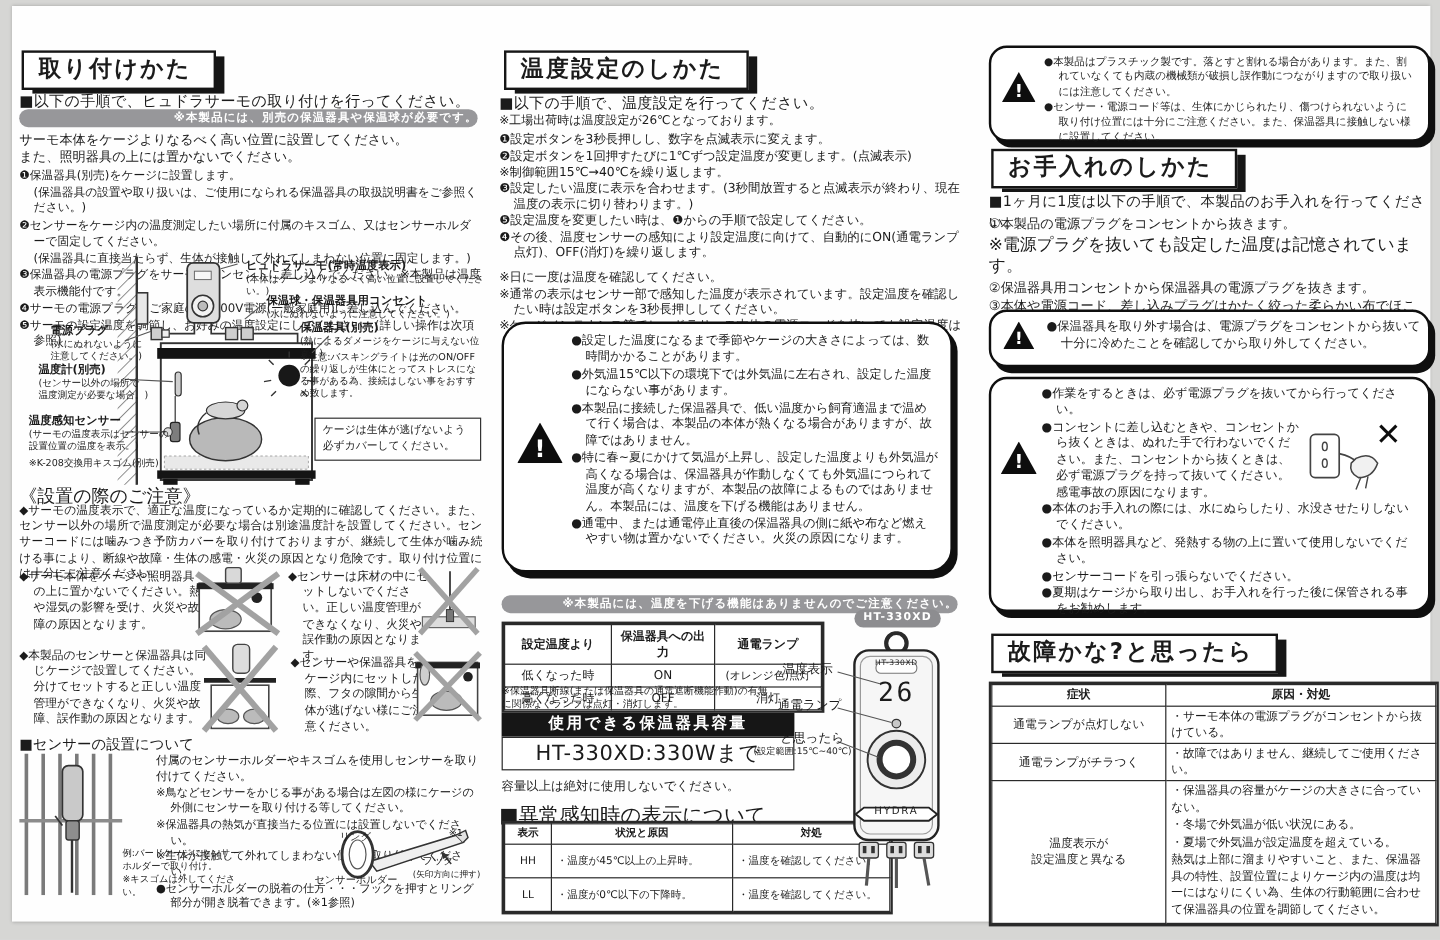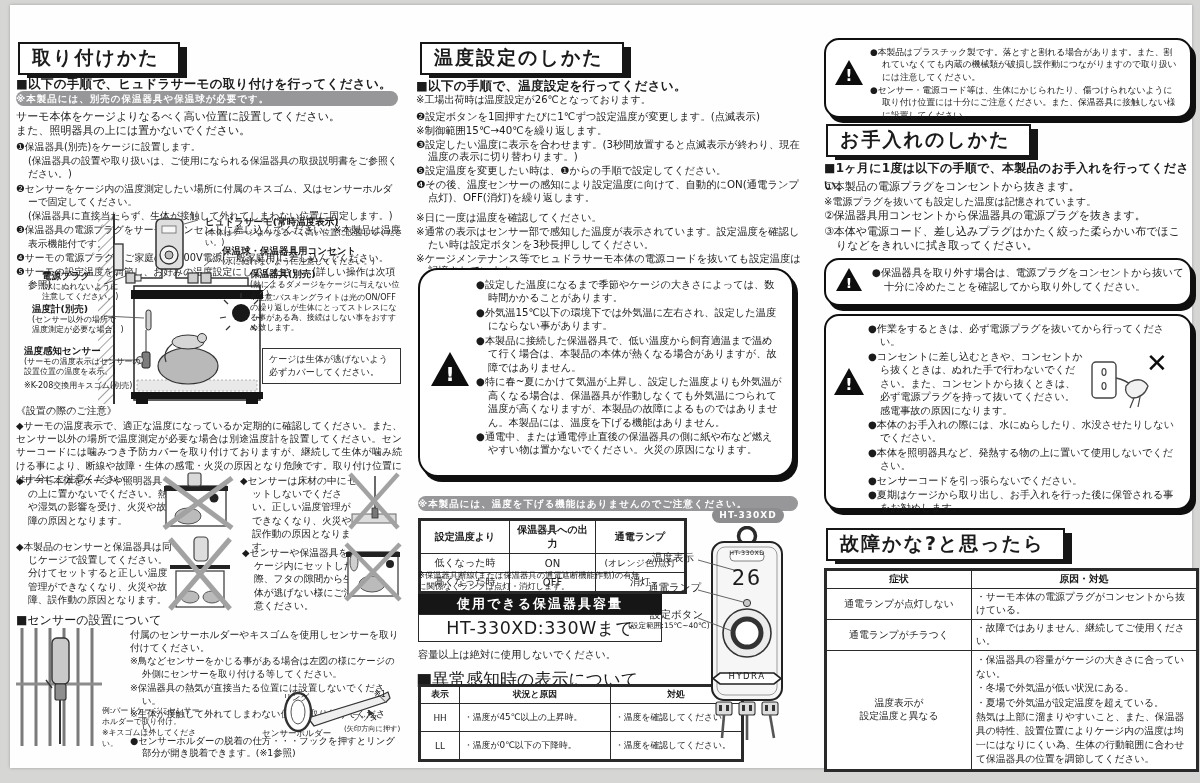--- a/index.html
+++ b/index.html
@@ -4,22 +4,22 @@
 <style>
   html,body{margin:0;padding:0;background:#cfcfcf}
   #page{position:relative;width:1200px;height:783px;background:#d6d6d4;overflow:hidden;
         font-family:"DejaVu Sans","Liberation Sans",sans-serif;color:#1b1b1b;
         -webkit-font-smoothing:antialiased}
   #paper{position:absolute;left:10px;top:5px;width:1182px;height:763px;background:#fefefe;
          box-shadow:0 0 3px rgba(0,0,0,.25)}
   .abs{position:absolute}
   .tb{position:absolute;background:#fff;border:2px solid #161616;box-shadow:8px 4px 0 -1px #161616;
       font-weight:bold;font-size:19px;letter-spacing:2px;padding:2px 18px 4px 12px;line-height:1.2}
-  .hd{position:absolute;font-weight:bold;font-size:12.5px;letter-spacing:.3px}
-  .gban{position:absolute;background:#97979a;color:#fff;font-weight:bold;text-align:left;
+  .hd{position:absolute;font-weight:normal;font-size:12.5px;letter-spacing:.3px}
+  .gban{position:absolute;background:#97979a;color:#fff;font-weight:bold;text-align:right;
         border-radius:9px;font-size:9.5px;line-height:15px;height:15px;letter-spacing:1px}
   .wbox{position:absolute;background:#fff;border:2px solid #0f0f0f;border-radius:15px;box-shadow:4px 5px 0 #0f0f0f}
   .tri{position:absolute;background:#0d0d0d;clip-path:polygon(50% 0,100% 100%,0 100%);text-align:center}
   .tri b{color:#fff;display:block;font-weight:bold;line-height:1}
   .t{line-height:1.35}
   .b{font-weight:normal}
   .pre{white-space:pre-line}
   .ind{padding-left:12px}
   .hang{padding-left:12px;text-indent:-12px}
   .flow>div{margin-bottom:1px}
@@ -144,21 +144,21 @@
 設置位置の温度を表示。)</div>
   </div>
   <div class="lbl s" style="left:24px;top:381px;width:140px;font-size:8px">※K-208交換用キスゴム(別売)</div>
   <div class="lbl" style="left:250px;top:268px;width:150px">
     <div class="n">保温器具(別売)</div>
     <div class="s">(熱によるダメージをケージに与えない位置。)</div>
   </div>
   <div class="lbl s" style="left:250px;top:293px;width:152px;font-size:8px">※注意:バスキングライトは光のON/OFFの繰り返しが生体にとってストレスになる事がある為、接続はしない事をおすすめ致します。</div>
   <div class="notebox" style="left:262px;top:348px;width:125px">ケージは生体が逃げないよう必ずカバーしてください。</div>
 
-  <div class="abs b" style="left:16px;top:404px;font-size:10px">《設置の際のご注意》</div>
+  <div class="abs b" style="left:16px;top:404px;font-size:15px">《設置の際のご注意》</div>
   <div class="abs t" style="left:16px;top:419px;width:386px;font-size:9.8px;text-align:justify">◆サーモの温度表示で、適正な温度になっているか定期的に確認してください。また、センサー以外の場所で温度測定が必要な場合は別途温度計を設置してください。センサーコードには噛みつき予防カバーを取り付けておりますが、継続して生体が噛み続ける事により、断線や故障・生体の感電・火災の原因となり危険です。取り付け位置には十分にご注意ください。</div>
 
   <div class="abs t hang" style="left:16px;top:474px;width:142px;font-size:9.8px">◆サーモ本体をケージや照明器具の上に置かないでください。熱や湿気の影響を受け、火災や故障の原因となります。</div>
   <svg class="abs" style="left:162px;top:470px" width="72" height="60" viewBox="0 0 72 60">
     <rect x="4" y="16" width="60" height="40" fill="#fff" stroke="#444" stroke-width="1.4"></rect>
     <rect x="2" y="16" width="64" height="5" fill="#222"></rect>
     <rect x="26" y="3" width="13" height="13" rx="2" fill="#d9d9d9" stroke="#444" stroke-width="1.2"></rect>
     <circle cx="52" cy="28" r="4.5" fill="#222"></circle>
     <ellipse cx="26" cy="46" rx="13" ry="8" fill="#bbb" stroke="#555" stroke-width="1"></ellipse>
     <line x1="2" y1="8" x2="70" y2="58" stroke="#a2a2a2" stroke-width="5"></line>
@@ -230,20 +230,21 @@
   <div class="abs b" style="left:283px;top:692px;font-size:8.5px">リング</div>
   <div class="abs" style="left:374px;top:690px;font-size:8px">※1</div>
   <div class="abs b" style="left:262px;top:728px;font-size:8.5px">センサーホルダー</div>
   <div class="abs b" style="left:352px;top:712px;font-size:8.5px">フック</div>
   <div class="abs" style="left:344px;top:724px;font-size:7.2px">(矢印方向に押す)</div>
 
   <div class="tb" style="left:420px;top:42px">温度設定のしかた</div>
   <div class="hd" style="left:416px;top:78px;width:392px">■以下の手順で、温度設定を行ってください。</div>
   <div class="abs b" style="left:416px;top:93px;width:392px;font-size:10px">※工場出荷時は温度設定が26℃となっております。</div>
   <div class="abs flow" style="left:416px;top:110px;width:392px;font-size:10.3px;line-height:1.24">
+    <div class="hang">❶設定ボタンを3秒長押しし、数字を点滅表示に変えます。</div>
     <div class="hang">❷設定ボタンを1回押すたびに1℃ずつ設定温度が変更します。(点滅表示)</div>
     <div>※制御範囲15℃→40℃を繰り返します。</div>
     <div class="hang">❸設定したい温度に表示を合わせます。(3秒間放置すると点滅表示が終わり、現在温度の表示に切り替わります。)</div>
     <div class="hang">❺設定温度を変更したい時は、❶からの手順で設定してください。</div>
     <div class="hang">❹その後、温度センサーの感知により設定温度に向けて、自動的にON(通電ランプ点灯)、OFF(消灯)を繰り返します。</div>
     <div style="height:6px"></div>
     <div class="hang">※日に一度は温度を確認してください。</div>
     <div class="hang">※通常の表示はセンサー部で感知した温度が表示されています。設定温度を確認したい時は設定ボタンを3秒長押ししてください。</div>
     <div class="hang">※ケージメンテナンス等でヒュドラサーモ本体の電源コードを抜いても設定温度は記憶されています。</div>
   </div>
@@ -341,37 +342,37 @@
       <line x1="62" y1="34" x2="98" y2="44"></line>
       <line x1="62" y1="64" x2="107" y2="76"></line>
       <line x1="62" y1="92" x2="96" y2="105"></line>
     </g>
   </svg>
   <div class="abs c" style="left:712px;top:549px;width:70px;font-size:6.3px;letter-spacing:.5px">HT-330XD</div>
   <div class="abs c b" style="left:712px;top:565px;width:70px;font-size:22px;letter-spacing:2px;font-family:'DejaVu Sans Mono','Liberation Mono',monospace">26</div>
   <div class="abs c b" style="left:712px;top:671px;width:70px;font-size:8.5px;letter-spacing:1.5px">HYDRA</div>
   <div class="abs b" style="left:652px;top:551px;font-size:10.5px">温度表示</div>
   <div class="abs b" style="left:648px;top:581px;font-size:10.5px">通電ランプ</div>
-  <div class="abs b" style="left:650px;top:608px;font-size:10.5px">設定ボタン</div>
+  <div class="abs b" style="left:650px;top:608px;font-size:10.5px">と思ったら</div>
   <div class="abs" style="left:628px;top:621px;font-size:7.6px">(設定範囲:15℃~40℃)</div>
 
   <div class="wbox" style="left:824px;top:38px;width:364px;height:76px"></div>
   <div class="tri" style="left:835px;top:60px;width:28px;height:25px">
       <b style="font-size:15px;margin-top:9px">!</b>
     </div>
   <div class="abs flow" style="left:870px;top:46px;width:308px;font-size:8.8px;line-height:1.4">
     <div class="hang">●本製品はプラスチック製です。落とすと割れる場合があります。また、割れていなくても内蔵の機械類が破損し誤作動につながりますので取り扱いには注意してください。</div>
     <div class="hang">●センサー・電源コード等は、生体にかじられたり、傷つけられないように取り付け位置には十分にご注意ください。また、保温器具に接触しない様に設置してください。</div>
   </div>
 
   <div class="tb" style="left:826px;top:124px">お手入れのしかた</div>
   <div class="hd" style="left:824px;top:160px;width:366px;font-size:12px">■1ヶ月に1度は以下の手順で、本製品のお手入れを行ってください。</div>
   <div class="abs flow" style="left:824px;top:180px;width:366px;font-size:11px;line-height:1.3">
     <div class="hang">①本製品の電源プラグをコンセントから抜きます。</div>
-    <div style="font-size:10px">※電源プラグを抜いても設定した温度は記憶されています。</div>
+    <div style="font-size:14px">※電源プラグを抜いても設定した温度は記憶されています。</div>
     <div class="hang">②保温器具用コンセントから保温器具の電源プラグを抜きます。</div>
     <div class="hang">③本体や電源コード、差し込みプラグはかたく絞った柔らかい布でほこりなどをきれいに拭き取ってください。</div>
   </div>
 
   <div class="wbox" style="left:824px;top:258px;width:364px;height:44px"></div>
   <div class="tri" style="left:836px;top:268px;width:26px;height:23px">
       <b style="font-size:14px;margin-top:8px">!</b>
     </div>
   <div class="abs hang" style="left:872px;top:266px;width:302px;font-size:10.3px;line-height:1.35">●保温器具を取り外す場合は、電源プラグをコンセントから抜いて十分に冷めたことを確認してから取り外してください。</div>
 

